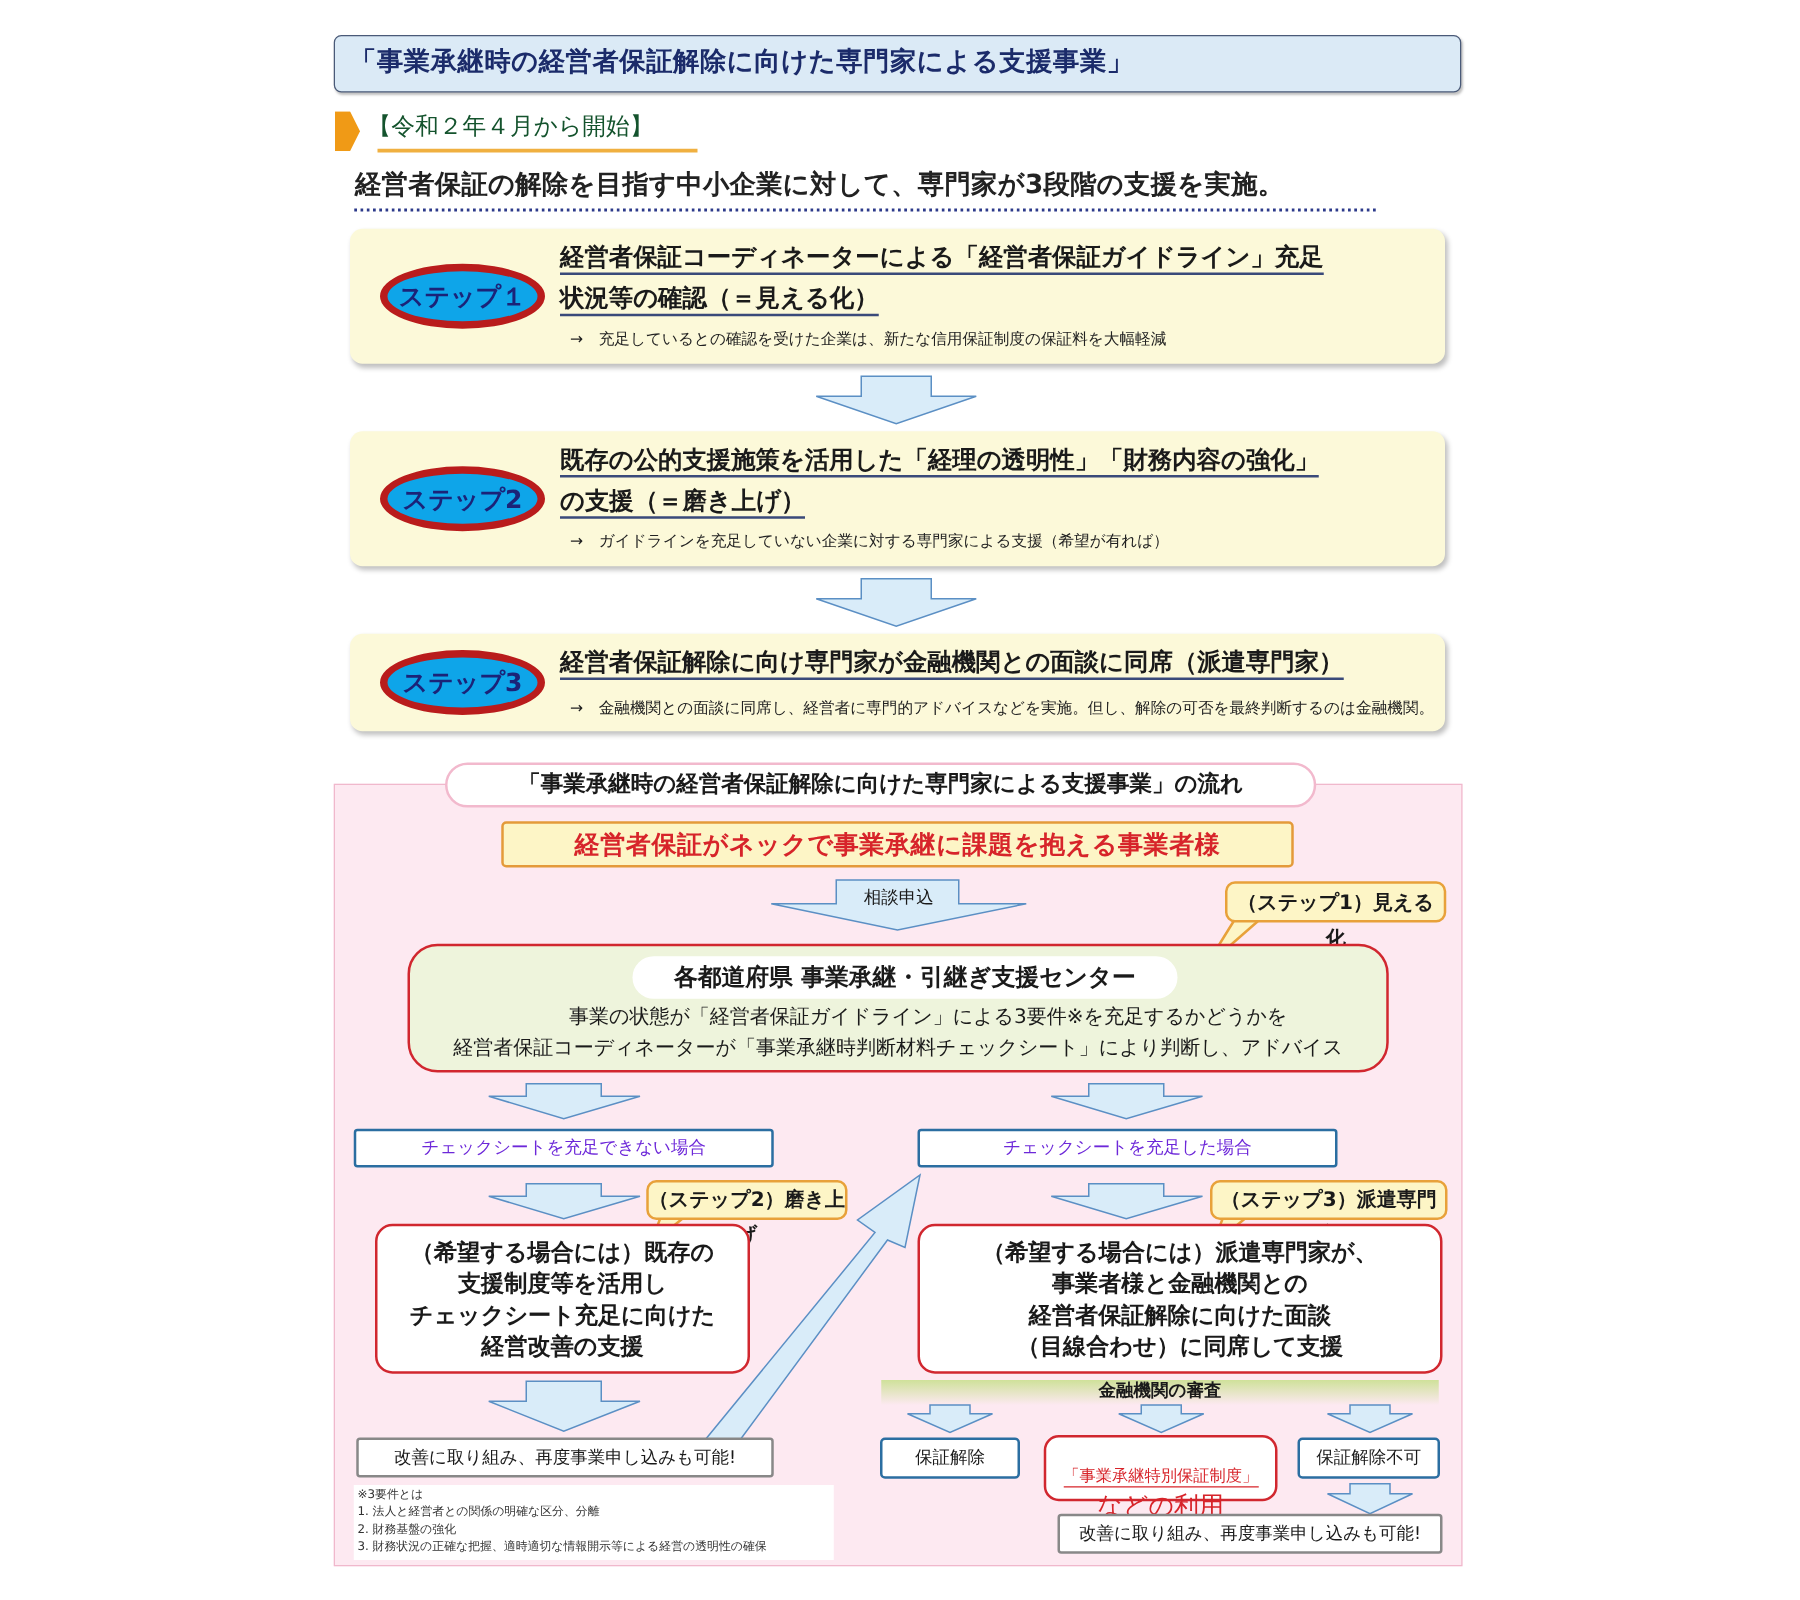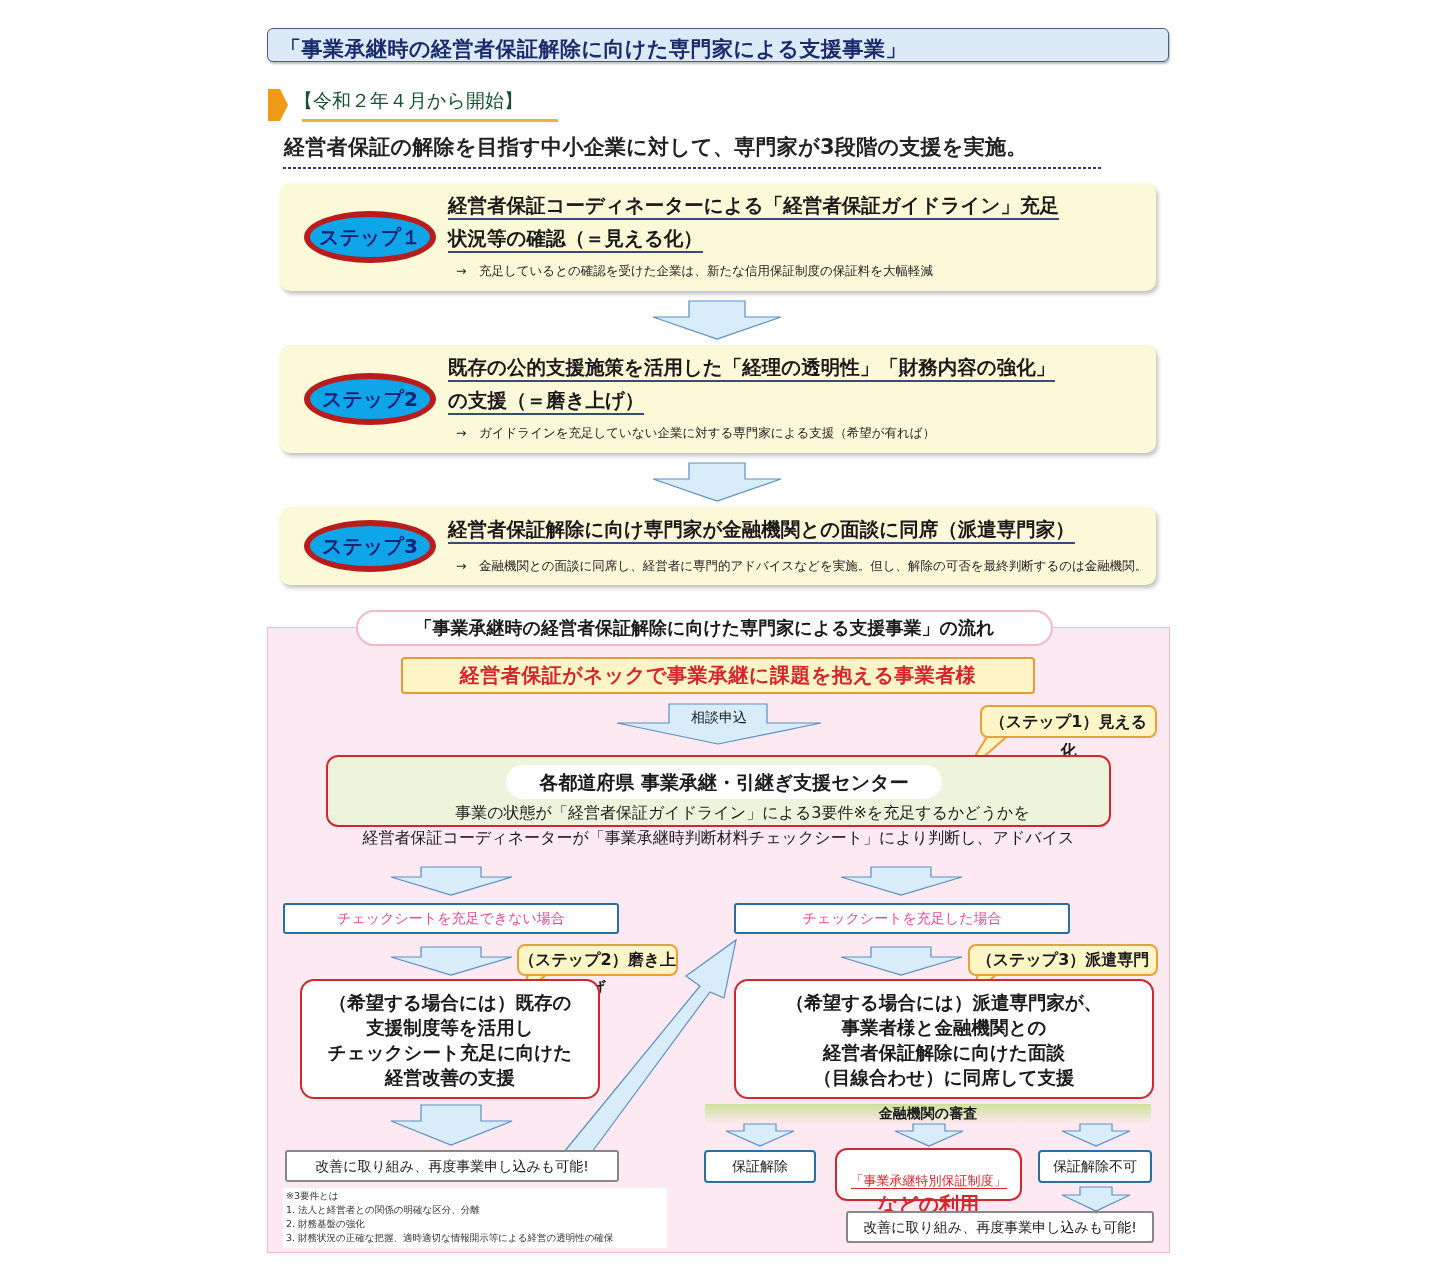--- a/index.html
+++ b/index.html
@@ -1,36 +1,36 @@
 <!DOCTYPE html>
 <html><head>
 <meta charset="utf-8">
 <style>
   html,body{margin:0;padding:0;background:#ffffff;}
   body{width:1440px;height:1280px;position:relative;overflow:hidden;font-family:"DejaVu Sans","Liberation Sans",sans-serif;color:#222;}
   .abs{position:absolute;box-sizing:border-box;}
-  .title-box{left:267px;top:28px;width:902px;height:34px;background:#dbeaf6;border:1.5px solid #4a5a78;border-radius:6px;box-shadow:1px 2px 2px rgba(0,0,0,.25);font-size:21px;font-weight:bold;color:#1b2b6a;padding:6px 0 0 12px;letter-spacing:0.5px;}
+  .title-box{left:267px;top:28px;width:902px;height:46px;background:#dbeaf6;border:1.5px solid #4a5a78;border-radius:6px;box-shadow:1px 2px 2px rgba(0,0,0,.25);font-size:21px;font-weight:bold;color:#1b2b6a;padding:6px 0 0 12px;letter-spacing:0.5px;}
   .start-mark{left:268px;top:89px;width:20px;height:32px;background:#f09a16;clip-path:polygon(0 0,60% 0,100% 50%,60% 100%,0 100%);}
   .start-label{left:294px;top:88px;font-size:19px;font-weight:normal;color:#14532d;}
   .start-underline{left:302px;top:119px;width:256px;height:3px;background:#f0b040;}
   .lead{left:284px;top:133px;font-size:21px;font-weight:bold;color:#222;letter-spacing:0.3px;}
   .dots{left:282px;top:166px;width:820px;height:4px;background-image:radial-gradient(circle,#2c3a8a 1.2px,transparent 1.4px);background-size:5px 4px;}
   .step{left:280px;width:876px;background:#fcf9d9;border-radius:10px;box-shadow:2px 3px 4px rgba(0,0,0,.25);}
   .step-oval{width:132px;height:52px;border:6px solid #b91c1c;border-radius:50%;background:#0ea5e9;display:flex;align-items:center;justify-content:center;font-weight:bold;font-size:20px;color:#1b2378;}
   .step-head{font-size:19.5px;font-weight:bold;color:#1a1a1a;line-height:30px;}
   .step-head span{border-bottom:2px solid #3a4a7a;padding-bottom:1px;}
   .step-note{font-size:12.5px;color:#222;}
   .flow-panel{left:267px;top:627px;width:903px;height:626px;background:#fde9f1;border:1.5px solid #f0b8cc;}
   .flow-title{left:356px;top:610px;width:697px;height:36px;background:#fff;border:2px solid #f2b9cd;border-radius:18px;font-size:18px;font-weight:bold;color:#1a1a1a;text-align:center;line-height:32px;}
   .target-box{left:401px;top:657px;width:634px;height:37px;background:#fdf5c6;border:2px solid #e49a3a;border-radius:4px;font-size:20px;font-weight:bold;color:#d7242a;text-align:center;line-height:33px;letter-spacing:0.5px;}
-  .center-box{left:326px;top:755px;width:785px;height:72px;background:#eef4dc;border:2.5px solid #d1272f;border-radius:12px;}
+  .center-box{left:326px;top:755px;width:785px;height:103px;background:#eef4dc;border:2.5px solid #d1272f;border-radius:24px;}
   .center-name{left:178px;top:8px;width:436px;height:34px;background:#fff;border-radius:17px;font-size:19px;font-weight:bold;text-align:center;line-height:34px;color:#1a1a1a;}
   .center-line{left:0;width:100%;text-align:center;font-size:16px;color:#1a1a1a;}
   .callout{background:#fdf5c6;border:2px solid #e8a13a;border-radius:8px;font-size:16px;font-weight:bold;color:#1a1a1a;text-align:center;}
-  .case-box{height:31px;background:#fff;border:2.5px solid #2b6ea1;border-radius:3px;font-size:14px;text-align:center;line-height:26px;color:#ec4899;}
+  .case-box{height:31px;background:#fff;border:2.5px solid #2b6ea1;border-radius:3px;font-size:14px;text-align:center;line-height:26px;color:#6d28d9;}
   .support-box{background:#fff;border:2.5px solid #d1272f;border-radius:14px;font-size:18.5px;font-weight:bold;text-align:center;color:#1a1a1a;line-height:25px;}
   .retry-box{height:32px;background:#fff;border:2px solid #888;border-radius:3px;font-size:14px;text-align:center;line-height:28px;color:#1a1a1a;}
   .review-bar{left:705px;top:1104px;width:446px;height:20px;background:linear-gradient(to bottom,#cfe19a,#fde9f1);font-size:14px;font-weight:bold;text-align:center;line-height:18px;color:#1a1a1a;}
   .result-box{height:33px;background:#fff;border:2.5px solid #2b6ea1;border-radius:4px;font-size:14px;text-align:center;line-height:28px;color:#1a1a1a;}
   .special-box{left:835px;top:1148px;width:187px;height:53px;background:#fff;border:2.5px solid #d1272f;border-radius:12px;text-align:center;color:#d7242a;}
   .notes{left:283px;top:1188px;width:384px;height:60px;background:#fff;font-size:9.5px;line-height:14px;padding:1px 0 0 3px;color:#333;}
   svg{position:absolute;overflow:visible;}
 </style>
 </head>
 <body>
@@ -161,21 +161,21 @@
 <svg style="left:893px;top:1123px;" width="72" height="24">
   <polygon points="20,1 52,1 52,8 70,8 36,23 2,8 20,8" fill="#d9ecf9" stroke="#5b8fc4" stroke-width="1.2"></polygon>
 </svg>
 <svg style="left:1060px;top:1123px;" width="72" height="24">
   <polygon points="20,1 52,1 52,8 70,8 36,23 2,8 20,8" fill="#d9ecf9" stroke="#5b8fc4" stroke-width="1.2"></polygon>
 </svg>
 
 <div class="abs result-box" style="left:704px;top:1150px;width:112px;">保証解除</div>
 <div class="abs special-box">
   <div style="font-size:13px;margin-top:22px;"><span style="border-bottom:1.5px solid #d7242a;">「事業承継特別保証制度」</span></div>
-  <div style="font-size:20px;font-weight:bold;margin-top:1px;">などの利用</div>
+  <div style="font-size:20px;font-weight:normal;margin-top:1px;">などの利用</div>
 </div>
 <div class="abs result-box" style="left:1038px;top:1150px;width:114px;">保証解除不可</div>
 
 <svg style="left:1060px;top:1186px;" width="72" height="26">
   <polygon points="20,1 52,1 52,9 70,9 36,25 2,9 20,9" fill="#d9ecf9" stroke="#5b8fc4" stroke-width="1.2"></polygon>
 </svg>
 
 <div class="abs retry-box" style="left:846px;top:1211px;width:308px;">改善に取り組み、再度事業申し込みも可能!</div>
 
 </body></html>

